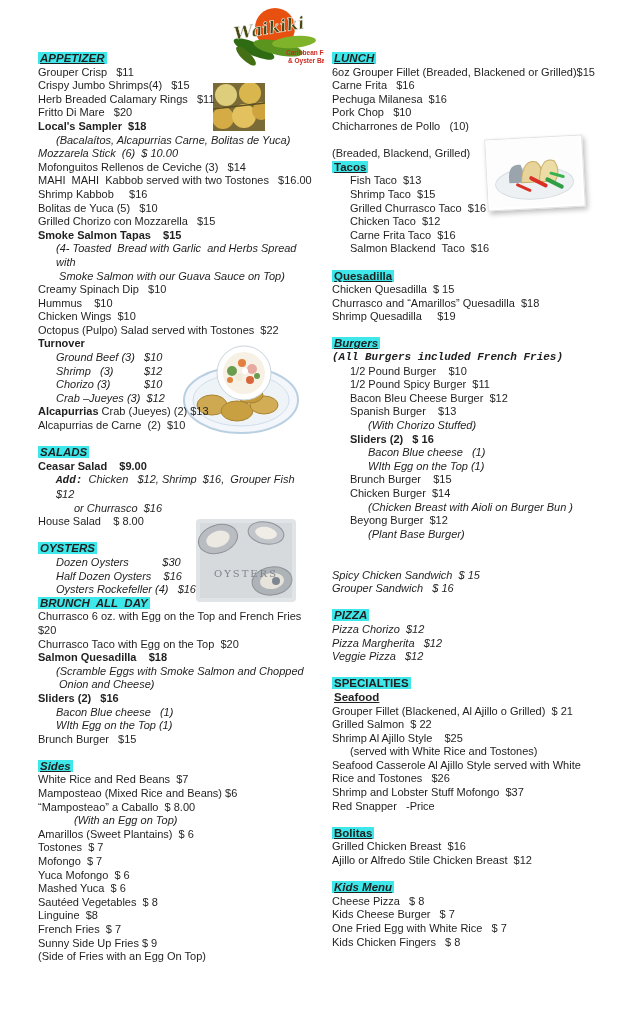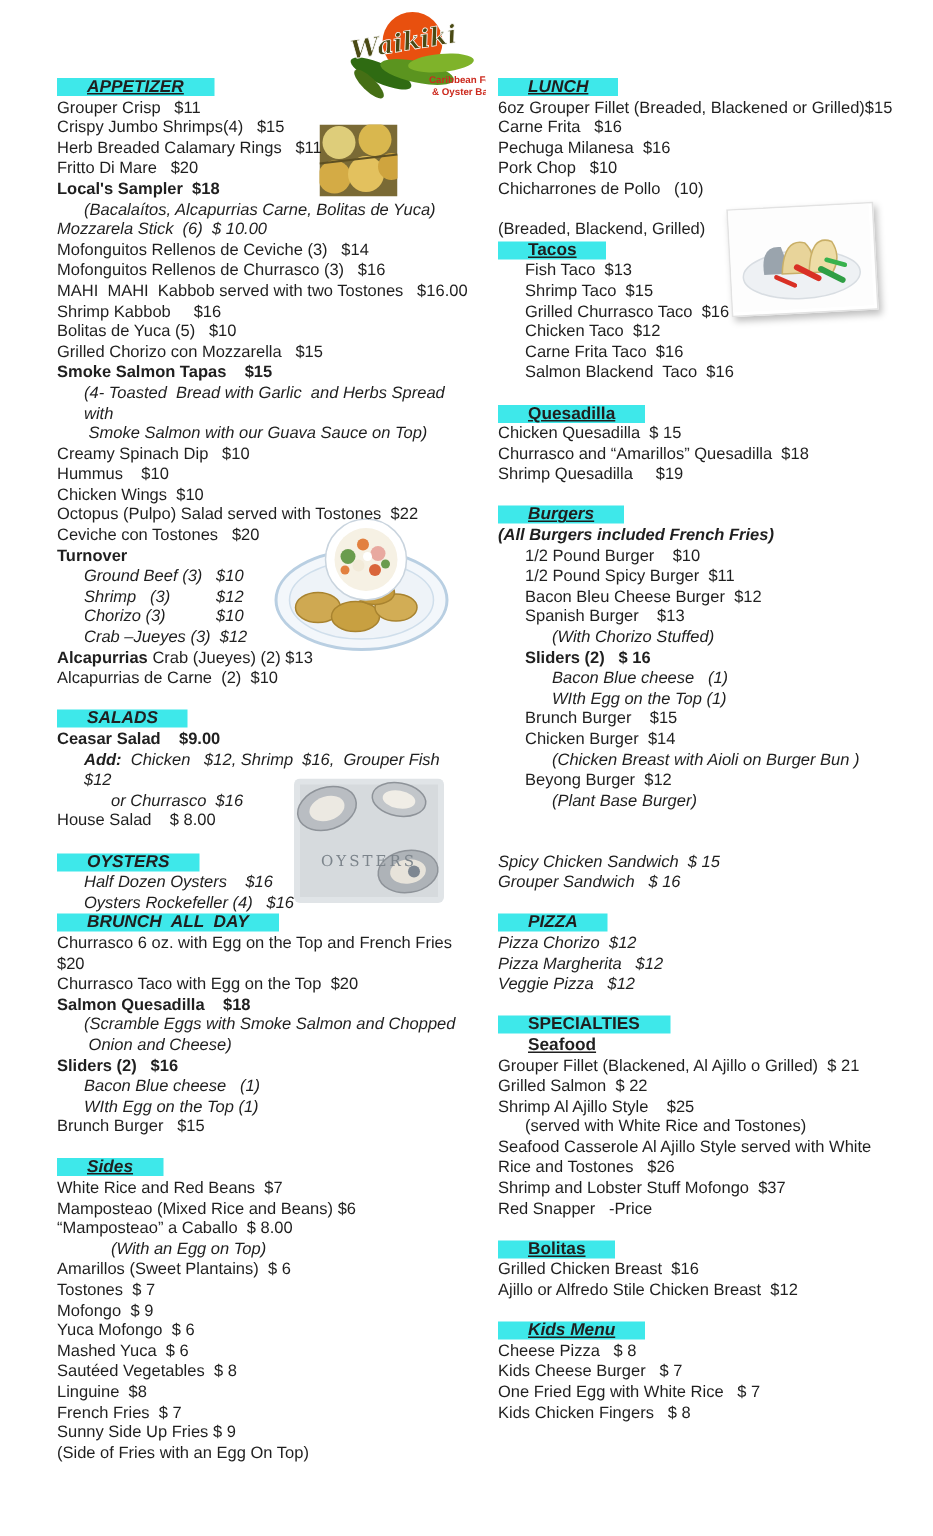--- a/index.html
+++ b/index.html
@@ -3,24 +3,24 @@
 <meta charset="utf-8">
 <style>
   html,body{margin:0;padding:0;background:#ffffff;}
   .page{position:relative;width:622px;height:1024px;background:#ffffff;overflow:hidden;
         font-family:"Liberation Sans",sans-serif;color:#1f1f1f;}
   .col{position:absolute;}
   .line{font-size:11px;line-height:13.6px;white-space:pre-wrap;}
   .gap{height:13.6px;}
   .s-b{font-weight:700;}
   .s-i{font-style:italic;}
-  .s-bi{font-weight:700;font-style:italic;}
+  .s-bi{font-weight:700;font-style:italic;font-family:Liberation Mono, monospace;}
   .ind1{padding-left:18px;}
   .ind2{padding-left:36px;}
-  .hdr-text{font-weight:700;font-size:11.5px;padding:0 20px;}
+  .hdr-text{font-weight:700;font-size:11.5px;padding:0 2px;}
   .hl{background:#3ee8ea;}
   .u{text-decoration:underline;}
   .photo{position:absolute;}
   .taco-frame{position:absolute;left:486px;top:137px;width:96px;height:70px;background:#fff;
               border:1px solid #e2e2e2;box-shadow:2px 3px 5px rgba(0,0,0,0.25);transform:rotate(-3deg);}
   .logo-script{font-family:"DejaVu Serif",serif;font-style:italic;font-weight:700;font-size:17px;
                fill:#4a4a14;stroke:#ffffff;stroke-width:0.5px;}
   .logo-tag{font-family:"Liberation Sans",sans-serif;font-weight:700;font-size:6.5px;fill:#cc2b1f;}
   .oyster-word{font-family:"DejaVu Serif",serif;font-size:10px;letter-spacing:2px;fill:#7d858c;}
 </style>
@@ -99,69 +99,68 @@
   <div class="col" id="col-left" style="left:38px;top:52px;width:276px;">
       <div class="line"><span class="hdr-text hl s-i u">APPETIZER</span></div>
       <div class="line">Grouper Crisp   $11</div>
       <div class="line">Crispy Jumbo Shrimps(4)   $15</div>
       <div class="line">Herb Breaded Calamary Rings   $11</div>
       <div class="line">Fritto Di Mare   $20</div>
       <div class="line s-b">Local's Sampler  $18</div>
       <div class="line s-i ind1">(Bacalaítos, Alcapurrias Carne, Bolitas de Yuca)</div>
       <div class="line s-i">Mozzarela Stick  (6)  $ 10.00</div>
       <div class="line">Mofonguitos Rellenos de Ceviche (3)   $14</div>
-      <div class="line">Mofonguitos Rellenos de Churrasco (3)   $16</div>
       <div class="line">MAHI  MAHI  Kabbob served with two Tostones   $16.00</div>
       <div class="line">Shrimp Kabbob     $16</div>
       <div class="line">Bolitas de Yuca (5)   $10</div>
       <div class="line">Grilled Chorizo con Mozzarella   $15</div>
       <div class="line s-b">Smoke Salmon Tapas    $15</div>
       <div class="line s-i ind1">(4- Toasted  Bread with Garlic  and Herbs Spread with</div>
       <div class="line s-i ind1"> Smoke Salmon with our Guava Sauce on Top)</div>
       <div class="line">Creamy Spinach Dip   $10</div>
       <div class="line">Hummus    $10</div>
       <div class="line">Chicken Wings  $10</div>
       <div class="line">Octopus (Pulpo) Salad served with Tostones  $22</div>
-      <div class="line">Ceviche con Tostones   $20</div>
       <div class="line s-b">Turnover</div>
       <div class="line s-i ind1">Ground Beef (3)   $10</div>
       <div class="line s-i ind1">Shrimp   (3)          $12</div>
       <div class="line s-i ind1">Chorizo (3)           $10</div>
       <div class="line s-i ind1">Crab –Jueyes (3)  $12</div>
       <div class="line"><span class="s-b">Alcapurrias</span> Crab (Jueyes) (2) $13</div>
       <div class="line">Alcapurrias de Carne  (2)  $10</div>
       <div class="gap"></div>
       <div class="line"><span class="hdr-text hl s-i">SALADS</span></div>
       <div class="line s-b">Ceasar Salad    $9.00</div>
       <div class="line s-i ind1"><span class="s-bi">Add:</span>  Chicken   $12, Shrimp  $16,  Grouper Fish  $12</div>
       <div class="line s-i ind2">or Churrasco  $16</div>
       <div class="line">House Salad    $ 8.00</div>
       <div class="gap"></div>
       <div class="line"><span class="hdr-text hl s-i">OYSTERS</span></div>
+      <div class="line s-i ind1">Dozen Oysters           $30</div>
       <div class="line s-i ind1">Half Dozen Oysters    $16</div>
       <div class="line s-i ind1">Oysters Rockefeller (4)   $16</div>
       <div class="line"><span class="hdr-text hl s-i">BRUNCH  ALL  DAY</span></div>
       <div class="line">Churrasco 6 oz. with Egg on the Top and French Fries $20</div>
       <div class="line">Churrasco Taco with Egg on the Top  $20</div>
       <div class="line s-b">Salmon Quesadilla    $18</div>
       <div class="line s-i ind1">(Scramble Eggs with Smoke Salmon and Chopped</div>
       <div class="line s-i ind1"> Onion and Cheese)</div>
       <div class="line s-b">Sliders (2)   $16</div>
       <div class="line s-i ind1">Bacon Blue cheese   (1)</div>
       <div class="line s-i ind1">WIth Egg on the Top (1)</div>
       <div class="line">Brunch Burger   $15</div>
       <div class="gap"></div>
       <div class="line"><span class="hdr-text hl s-i u">Sides</span></div>
       <div class="line">White Rice and Red Beans  $7</div>
       <div class="line">Mamposteao (Mixed Rice and Beans) $6</div>
       <div class="line">“Mamposteao” a Caballo  $ 8.00</div>
       <div class="line s-i ind2">(With an Egg on Top)</div>
       <div class="line">Amarillos (Sweet Plantains)  $ 6</div>
       <div class="line">Tostones  $ 7</div>
-      <div class="line">Mofongo  $ 9</div>
+      <div class="line">Mofongo  $ 7</div>
       <div class="line">Yuca Mofongo  $ 6</div>
       <div class="line">Mashed Yuca  $ 6</div>
       <div class="line">Sautéed Vegetables  $ 8</div>
       <div class="line">Linguine  $8</div>
       <div class="line">French Fries  $ 7</div>
       <div class="line">Sunny Side Up Fries $ 9</div>
       <div class="line">(Side of Fries with an Egg On Top)</div>
     </div>
   <div class="col" id="col-right" style="left:332px;top:52px;width:288px;">
       <div class="line"><span class="hdr-text hl s-i u">LUNCH</span></div>

